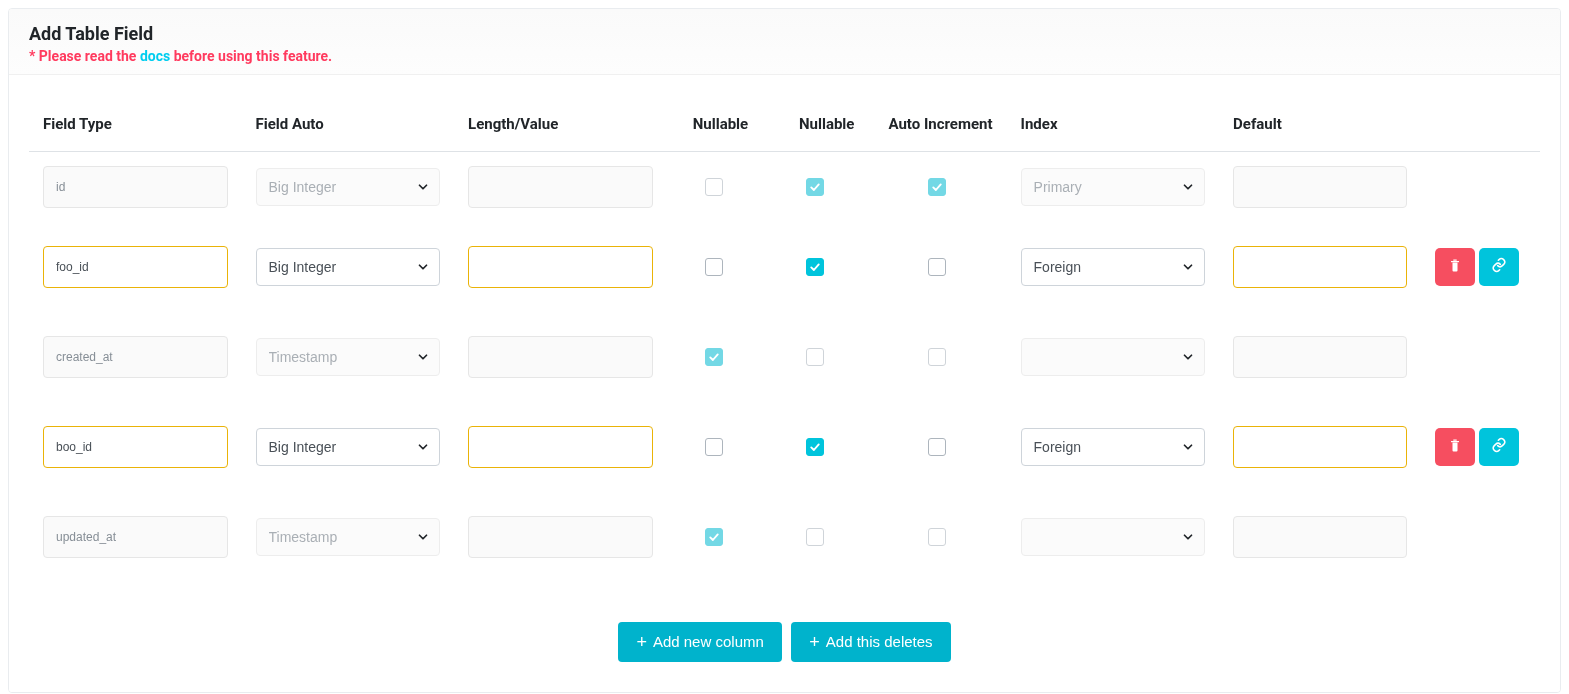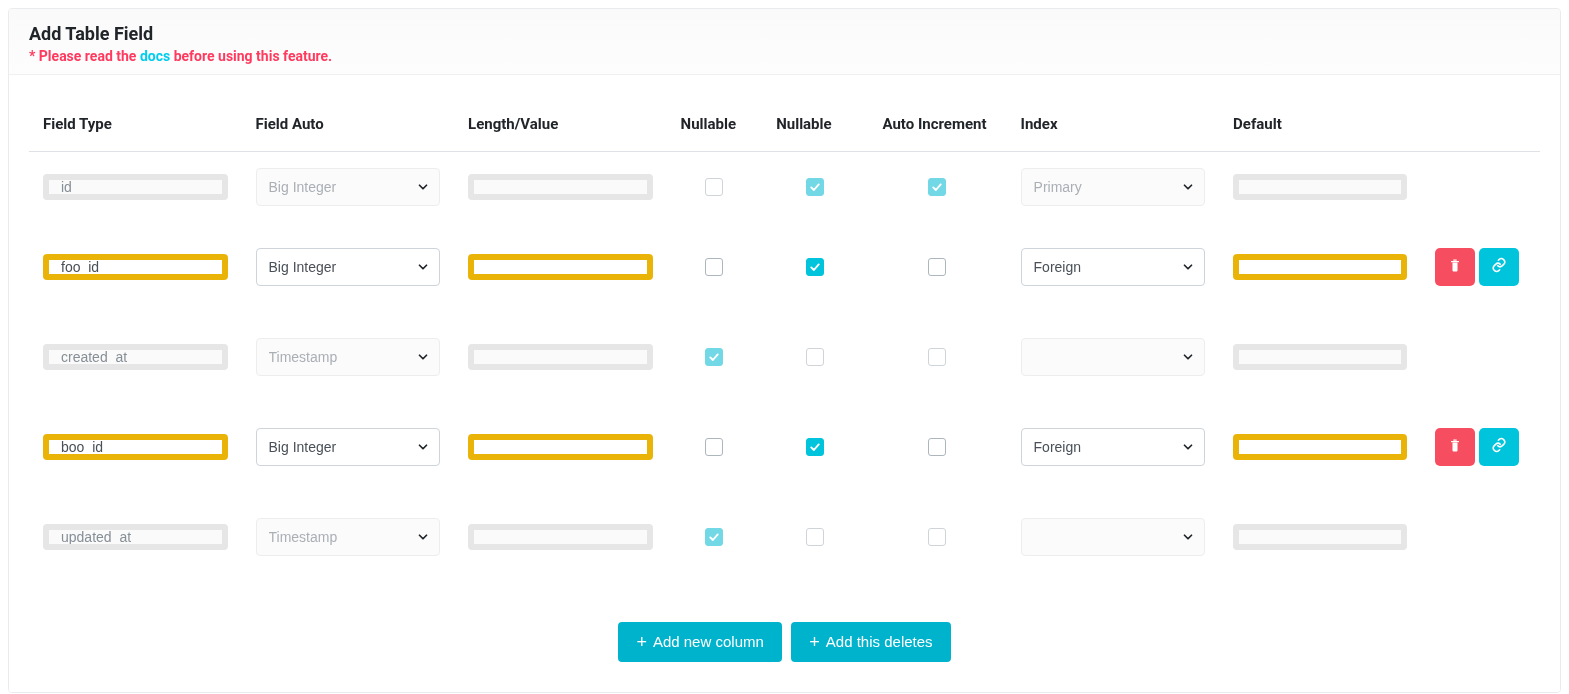--- a/index.html
+++ b/index.html
@@ -62,25 +62,25 @@
     }
     tbody tr:first-child {
       height: 70px;
     }
     tbody td {
       padding: 8px 14px;
       vertical-align: middle;
     }
     .text-input {
       width: 100%;
-      height: 26px;
+      height: 42px;
       padding: 6px 12px;
-      border: 6px solid #eab308;
+      border: 1px solid #eab308;
       border-radius: 4px;
-      font-size: 14px;
+      font-size: 12px;
       color: #495057;
       background: #fff;
     }
     .text-input:disabled,
     .text-input.disabled {
       background: #fafafa;
       color: #868e96;
       border-color: #e6e6e6;
     }
     .select-wrap {
@@ -207,21 +207,21 @@
     }
     .col-name { width: 200px; }
     .col-type { width: 200px; }
     .col-length { width: 200px; }
     .col-nullable { width: 90px; text-align: left;}
     .col-unsigned { width: 100px; text-align: left;}
     .col-auto { width: 130px; text-align: left;}
     .col-index { width: 200px; }
     .col-default { width: 190px; }
     .col-actions { width: 110px; }
-    thead th.center { text-align: left; }
+    thead th.center { text-align: right; }
   </style>
 </head>
 <body>
 
 <div class="container">
   <div class="header">
     <div class="page-title">Add Table Field</div>
     <div class="notice">
       <span>* Please read the </span><a href="#">docs</a><span> before using this feature.</span>
     </div>

